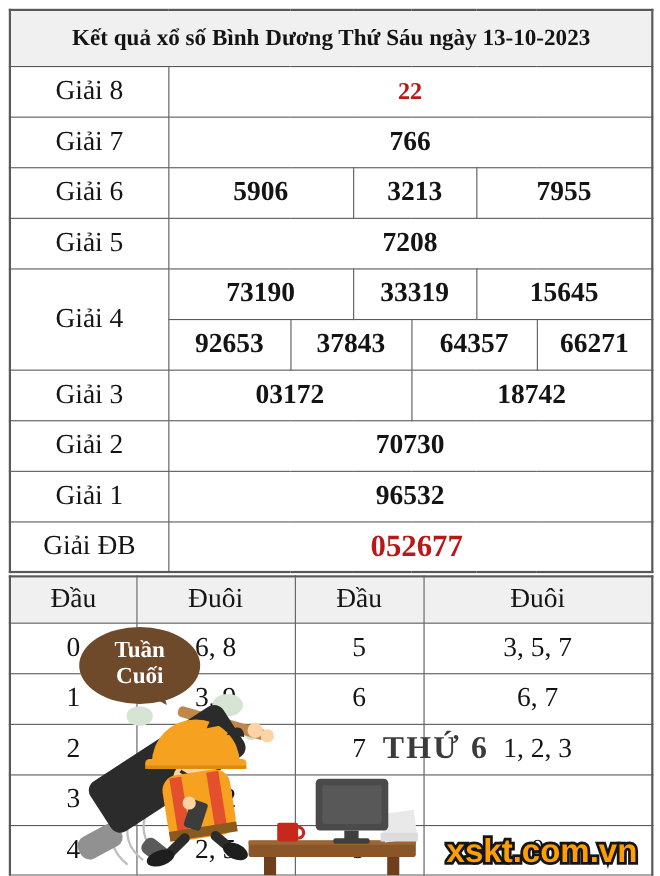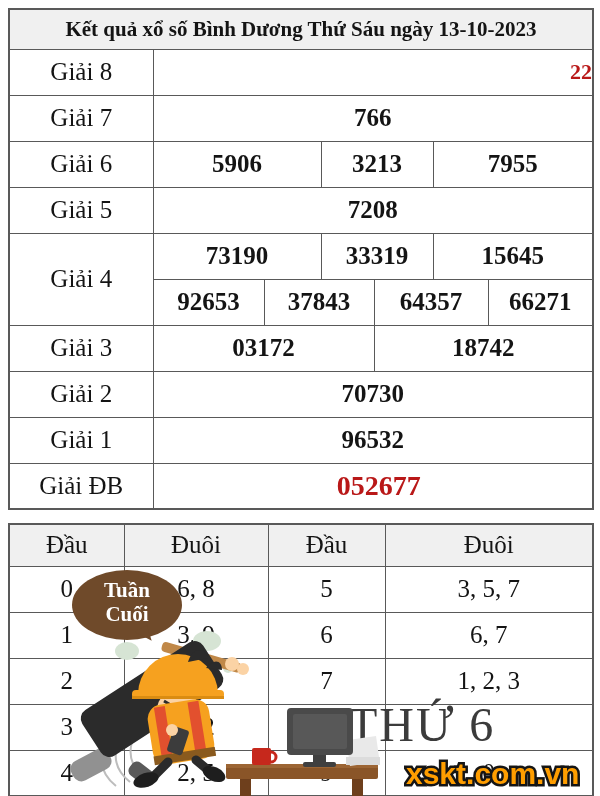--- a/index.html
+++ b/index.html
@@ -7,39 +7,39 @@
     width:600px;height:796px;overflow:hidden;background:#fff;position:relative;
     font-family:"Liberation Serif", serif;
     --red:#b91818; --brown:#6f4a2a; --daygray:#3b3b3b; --orange:#ff9e00;
     --headerbg:#f0f0f0; --border:#595959;
   }
   table{border-collapse:collapse;table-layout:fixed;position:absolute;left:8px;background:#fff;}
   td,th{border:1px solid var(--border);text-align:center;vertical-align:middle;padding:0;
         color:#141414;font-size:25px;font-weight:normal;overflow:hidden;white-space:nowrap;}
   .results{top:8px;width:584px;border:2px solid var(--border);}
   .results tr{height:46px;}
-  .results tr.title-row{height:40px;}
+  .results tr.title-row{height:51px;}
   .title-row th{background:var(--headerbg);font-weight:bold;font-size:21px;}
   .results td.val{font-weight:bold;}
   .results td.red{color:var(--red);}
-  .results td.g8{font-size:22px;text-align:right;}
+  .results td.g8{font-size:22px;}
   .results td.db{font-size:28px;padding-left:12px;}
   .headtail{top:523px;width:584px;border:2px solid var(--border);}
   .headtail thead tr{height:42px;}
   .headtail thead th{background:var(--headerbg);}
   .headtail tbody tr{height:46px;}
   
   .bubble{position:absolute;left:72px;top:570px;width:110px;height:70px;z-index:6;
     background:var(--brown);border-radius:50%;color:#fff;font-weight:bold;font-size:21px;
     text-align:center;line-height:1.12;padding-top:9px;box-sizing:border-box;}
   .bubble::after{content:"";position:absolute;left:68px;bottom:-14px;width:0;height:0;
     border:11px solid transparent;border-top:16px solid var(--brown);
     border-right-width:3px;transform:rotate(-28deg);}
   .mascot{position:absolute;left:40px;top:618px;z-index:5;}
-  .thu6{position:absolute;left:348px;top:701px;z-index:4;font-weight:normal;font-size:48px;
+  .thu6{position:absolute;left:348px;top:666px;z-index:4;font-weight:bold;font-size:29px;
     letter-spacing:2px;color:var(--daygray);line-height:1;}
   .watermark{position:absolute;left:404px;top:752px;z-index:10;}
 </style>
 </head>
 <body style="--red: #b91818; --brown: #6f4a2a; --daygray: #3b3b3b; --orange: #ff9e00; --headerbg: #f0f0f0; --border: #595959;">
 
 <table class="results">
   <colgroup>
     <col style="width:144px">
       <col style="width:111px">

